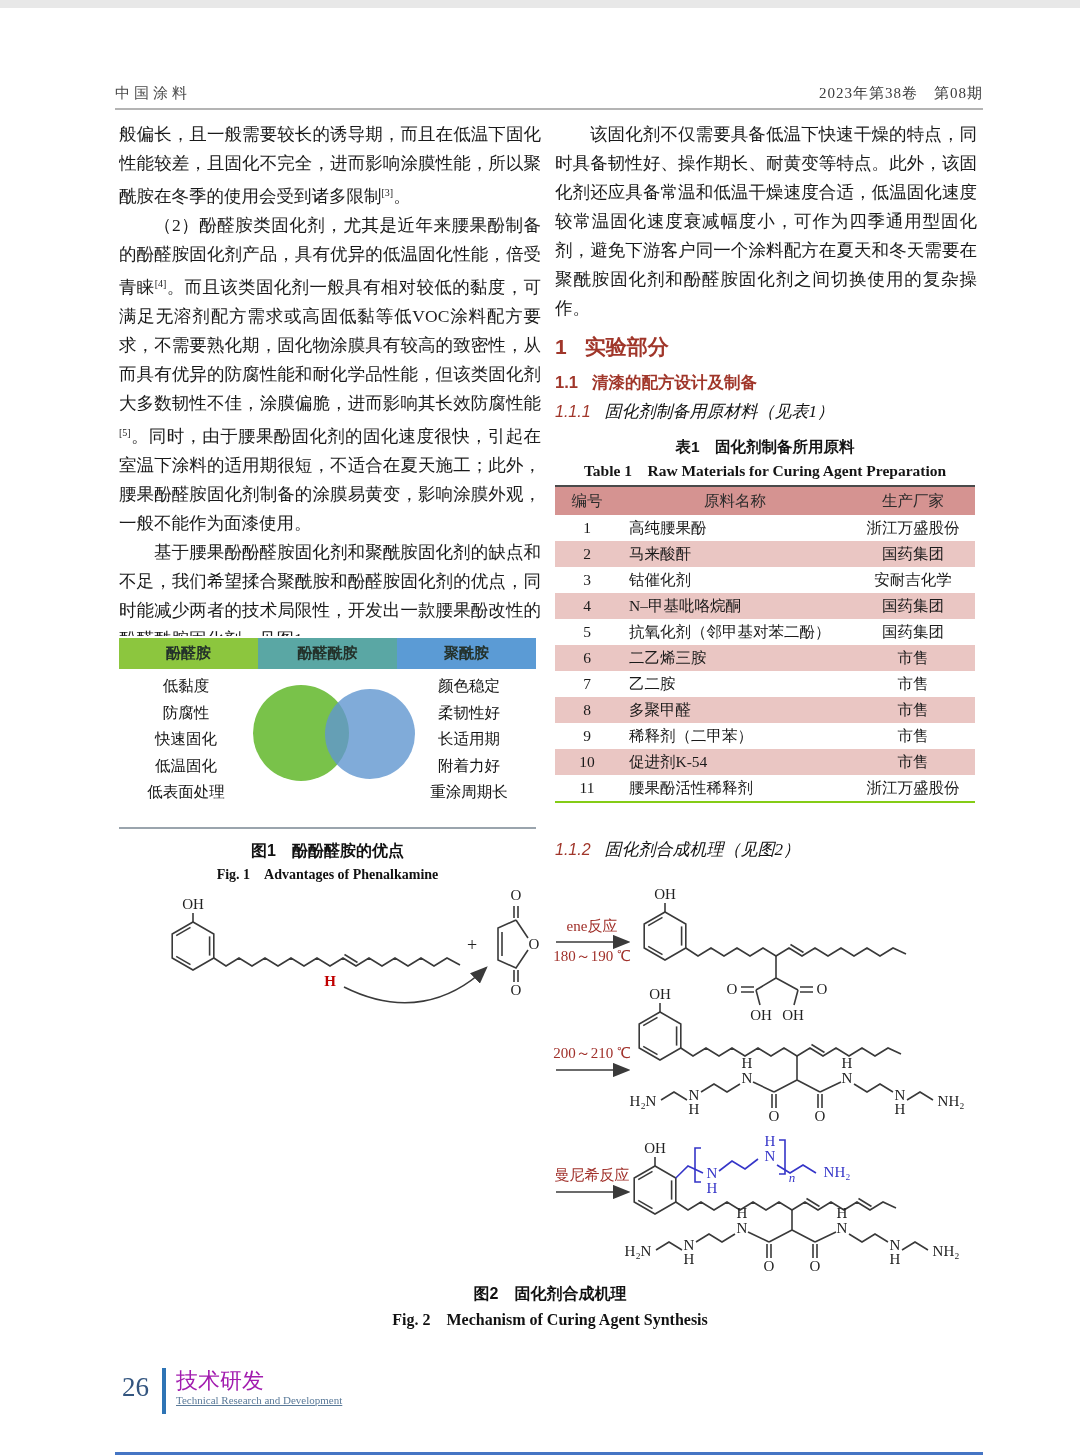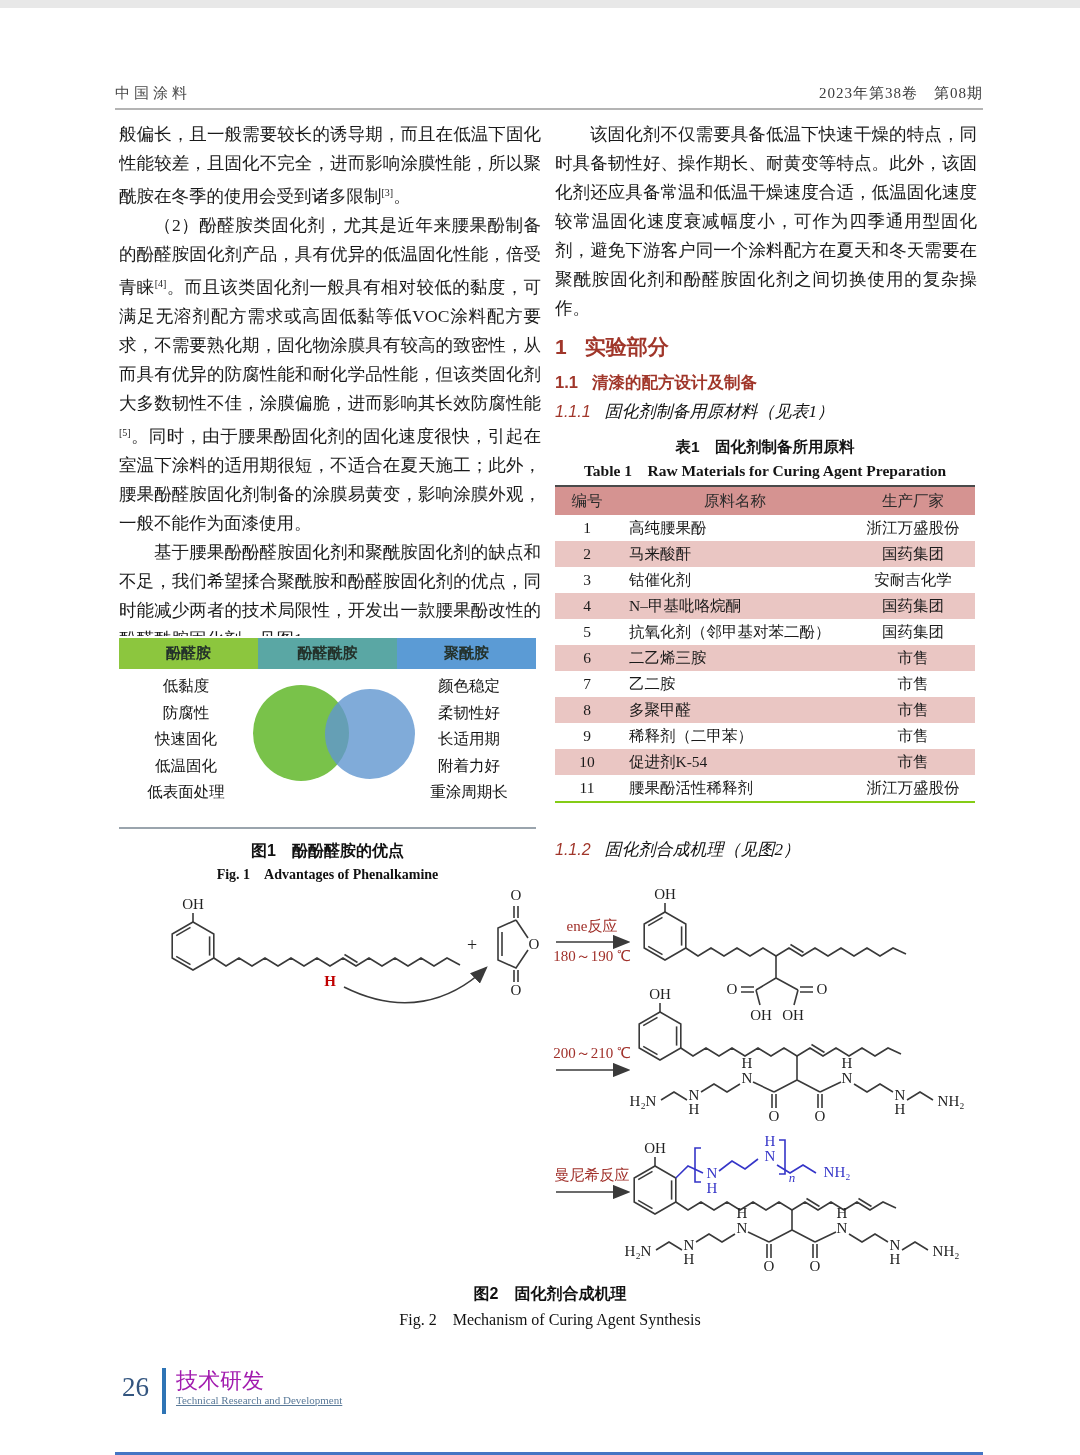--- a/index.html
+++ b/index.html
@@ -79,21 +79,21 @@
   .bond { stroke:#3a3a3a; stroke-width:1.6; fill:none; }
   .bond-blue { stroke:#3535C8; stroke-width:1.6; fill:none; }
   .atom { font-family:"Liberation Serif", serif; font-size:15px; fill:#222; stroke:none; text-anchor:middle; }
   .atom-blue { fill:#3535C8; }
   .atom-red { fill:#C00000; font-weight:bold; }
   .rlabel { font-family:"Liberation Serif", serif; font-size:15px; fill:#A0302A; stroke:none; text-anchor:middle; }
   .nidx { font-style:italic; font-size:13px; }
   .fig2cap-zh { position:absolute; left:115px; top:1276px; width:870px; text-align:center;
       font-family:"Liberation Sans", sans-serif; font-weight:bold; font-size:16px; color:#111; }
   .fig2cap-en { position:absolute; left:115px; top:1302px; width:870px; text-align:center;
-      font-weight:normal; font-size:16px; color:#111; }
+      font-weight:bold; font-size:16px; color:#111; }
 
   
   .pgnum { position:absolute; left:122px; top:1364px; font-size:27px; color:#33557F; }
   .foot-bar { position:absolute; left:162px; top:1360px; width:4px; height:46px; background:#2E74B5; }
   .foot-zh { position:absolute; left:176px; top:1358px;
       font-family:"Liberation Sans", sans-serif; font-weight:normal; font-size:22px; color:#a21caf; }
   .foot-en { position:absolute; left:176px; top:1386px; font-size:11px; color:#5A7A99;text-decoration:underline; }
   .bottom-rule { position:absolute; left:115px; top:1444px; width:868px; height:3px; background:#4575C4; }
 </style>
 </head>

